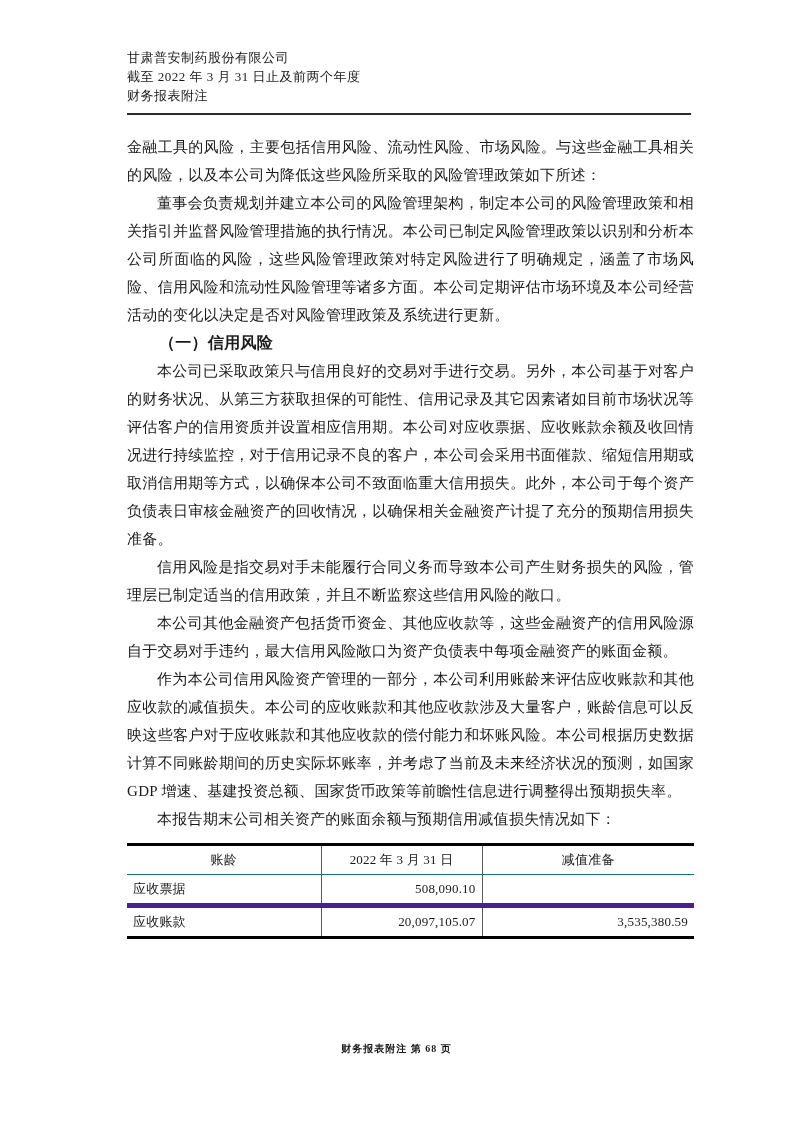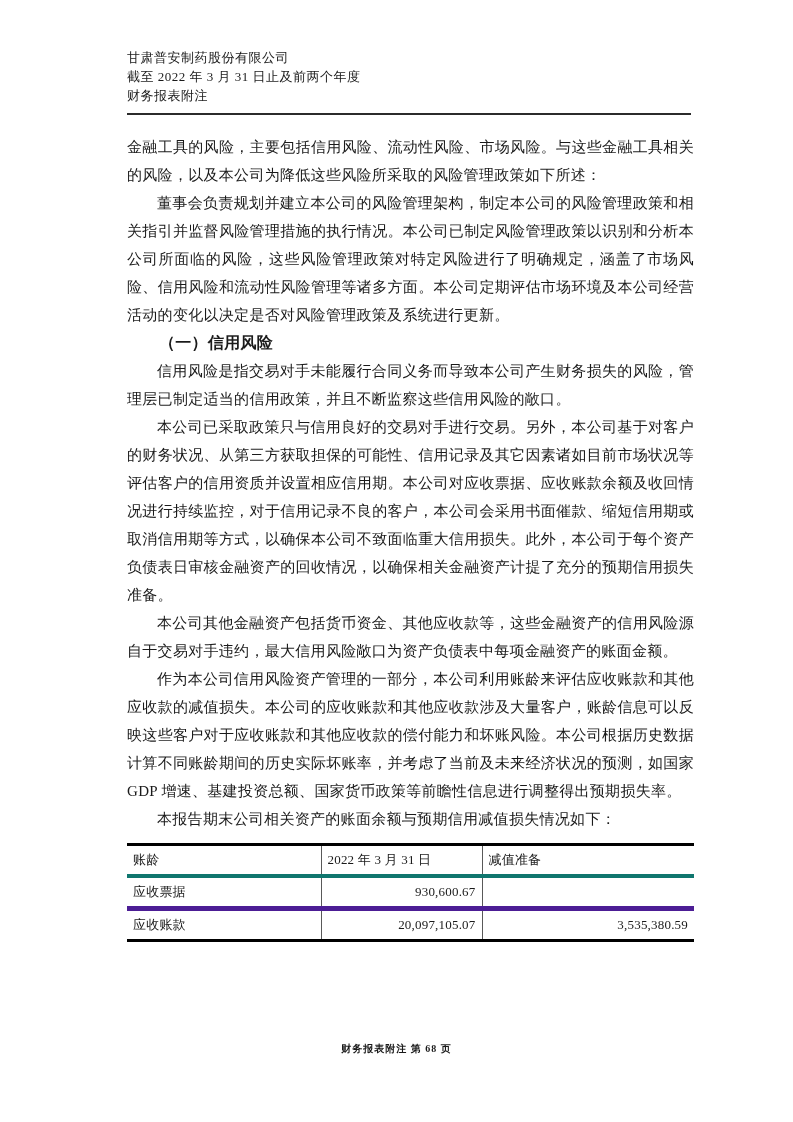--- a/index.html
+++ b/index.html
@@ -67,23 +67,24 @@
     font-size: 13px;
     border-top: 3px solid #000000;
     border-bottom: 3px solid #000000;
     letter-spacing: 0.2px;
   }
   .fin-table col.c1 { width: 194px; }
   .fin-table col.c2 { width: 161px; }
   .fin-table col.c3 { width: 212px; }
   .fin-table th {
     font-weight: normal;
+    text-align: center;
     height: 23px;
     padding: 0 6px;
-    border-bottom: 4px solid #0f766e;
+    border-bottom: 1px solid #0f766e;
   }
   .fin-table td {
     height: 24px;
     padding: 0 6px;
     border-bottom: 5px solid #4c1d95;
   }
   .fin-table tbody tr:last-child td {
     border-bottom: none;
   }
   .fin-table .vline {
@@ -112,43 +113,43 @@
       <div>甘肃普安制药股份有限公司</div>
       <div>截至 2022 年 3 月 31 日止及前两个年度</div>
       <div>财务报表附注</div>
     </header>
     <div class="header-rule"></div>
 
     <main class="doc-body">
       <p class="no-indent">金融工具的风险，主要包括信用风险、流动性风险、市场风险。与这些金融工具相关的风险，以及本公司为降低这些风险所采取的风险管理政策如下所述：</p>
       <p>董事会负责规划并建立本公司的风险管理架构，制定本公司的风险管理政策和相关指引并监督风险管理措施的执行情况。本公司已制定风险管理政策以识别和分析本公司所面临的风险，这些风险管理政策对特定风险进行了明确规定，涵盖了市场风险、信用风险和流动性风险管理等诸多方面。本公司定期评估市场环境及本公司经营活动的变化以决定是否对风险管理政策及系统进行更新。</p>
       <div class="section-heading">（一）信用风险</div>
+      <p>本公司已采取政策只与信用良好的交易对手进行交易。另外，本公司基于对客户的财务状况、从第三方获取担保的可能性、信用记录及其它因素诸如目前市场状况等评估客户的信用资质并设置相应信用期。本公司对应收票据、应收账款余额及收回情况进行持续监控，对于信用记录不良的客户，本公司会采用书面催款、缩短信用期或取消信用期等方式，以确保本公司不致面临重大信用损失。此外，本公司于每个资产负债表日审核金融资产的回收情况，以确保相关金融资产计提了充分的预期信用损失准备。</p>
       <p>信用风险是指交易对手未能履行合同义务而导致本公司产生财务损失的风险，管理层已制定适当的信用政策，并且不断监察这些信用风险的敞口。</p>
-      <p>本公司已采取政策只与信用良好的交易对手进行交易。另外，本公司基于对客户的财务状况、从第三方获取担保的可能性、信用记录及其它因素诸如目前市场状况等评估客户的信用资质并设置相应信用期。本公司对应收票据、应收账款余额及收回情况进行持续监控，对于信用记录不良的客户，本公司会采用书面催款、缩短信用期或取消信用期等方式，以确保本公司不致面临重大信用损失。此外，本公司于每个资产负债表日审核金融资产的回收情况，以确保相关金融资产计提了充分的预期信用损失准备。</p>
       <p>本公司其他金融资产包括货币资金、其他应收款等，这些金融资产的信用风险源自于交易对手违约，最大信用风险敞口为资产负债表中每项金融资产的账面金额。</p>
       <p>作为本公司信用风险资产管理的一部分，本公司利用账龄来评估应收账款和其他应收款的减值损失。本公司的应收账款和其他应收款涉及大量客户，账龄信息可以反映这些客户对于应收账款和其他应收款的偿付能力和坏账风险。本公司根据历史数据计算不同账龄期间的历史实际坏账率，并考虑了当前及未来经济状况的预测，如国家 GDP 增速、基建投资总额、国家货币政策等前瞻性信息进行调整得出预期损失率。</p>
       <p>本报告期末公司相关资产的账面余额与预期信用减值损失情况如下：</p>
 
       <table class="fin-table">
         <colgroup>
             <col class="c1">
             <col class="c2">
             <col class="c3">
           </colgroup>
         <thead>
           <tr>
             <th>账龄</th>
             <th class="vline">2022 年 3 月 31 日</th>
             <th class="vline">减值准备</th>
           </tr>
         </thead>
         <tbody>
           <tr>
             <td class="lbl">应收票据</td>
-            <td class="num vline">930,600.67</td>
+            <td class="num vline">508,090.10</td>
             <td class="num vline"></td>
           </tr>
           <tr>
             <td class="lbl">应收账款</td>
             <td class="num vline">20,097,105.07</td>
             <td class="num vline">3,535,380.59</td>
           </tr>
         </tbody>
       </table>
     </main>

